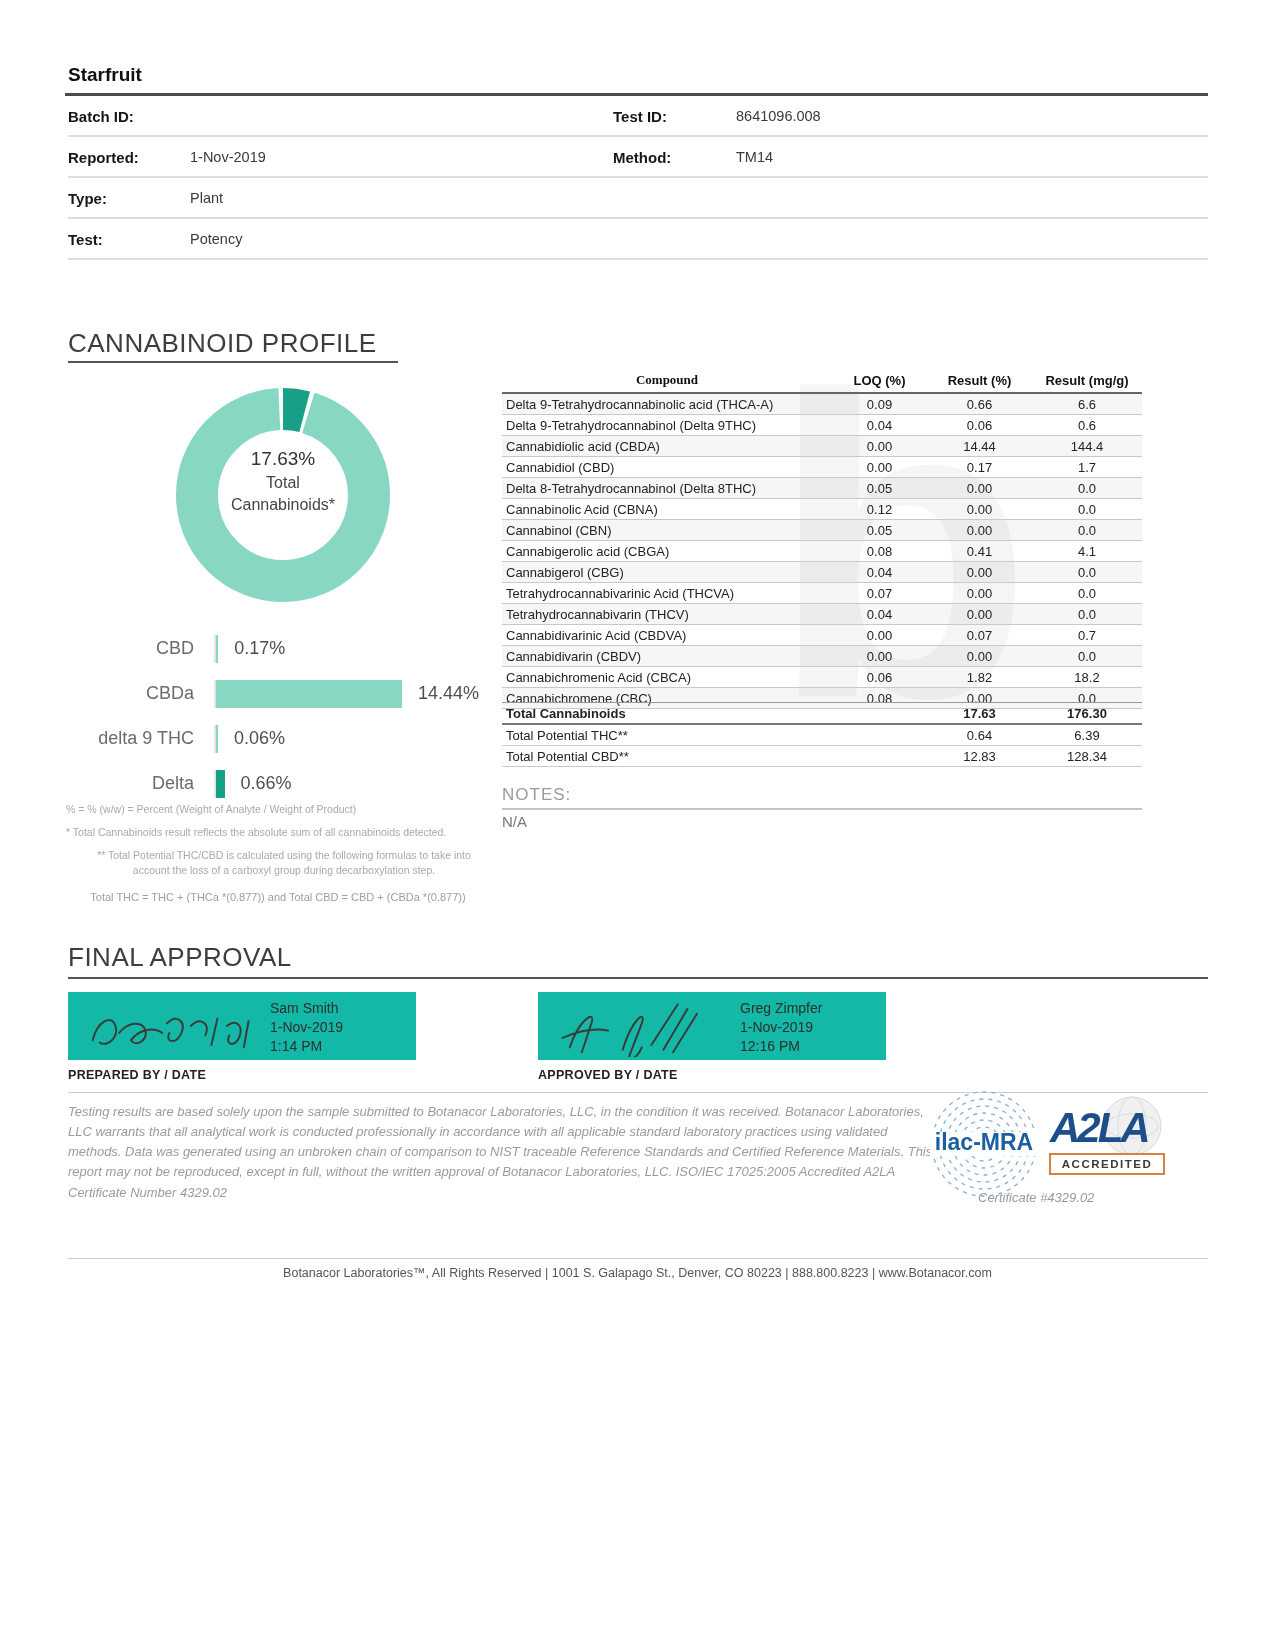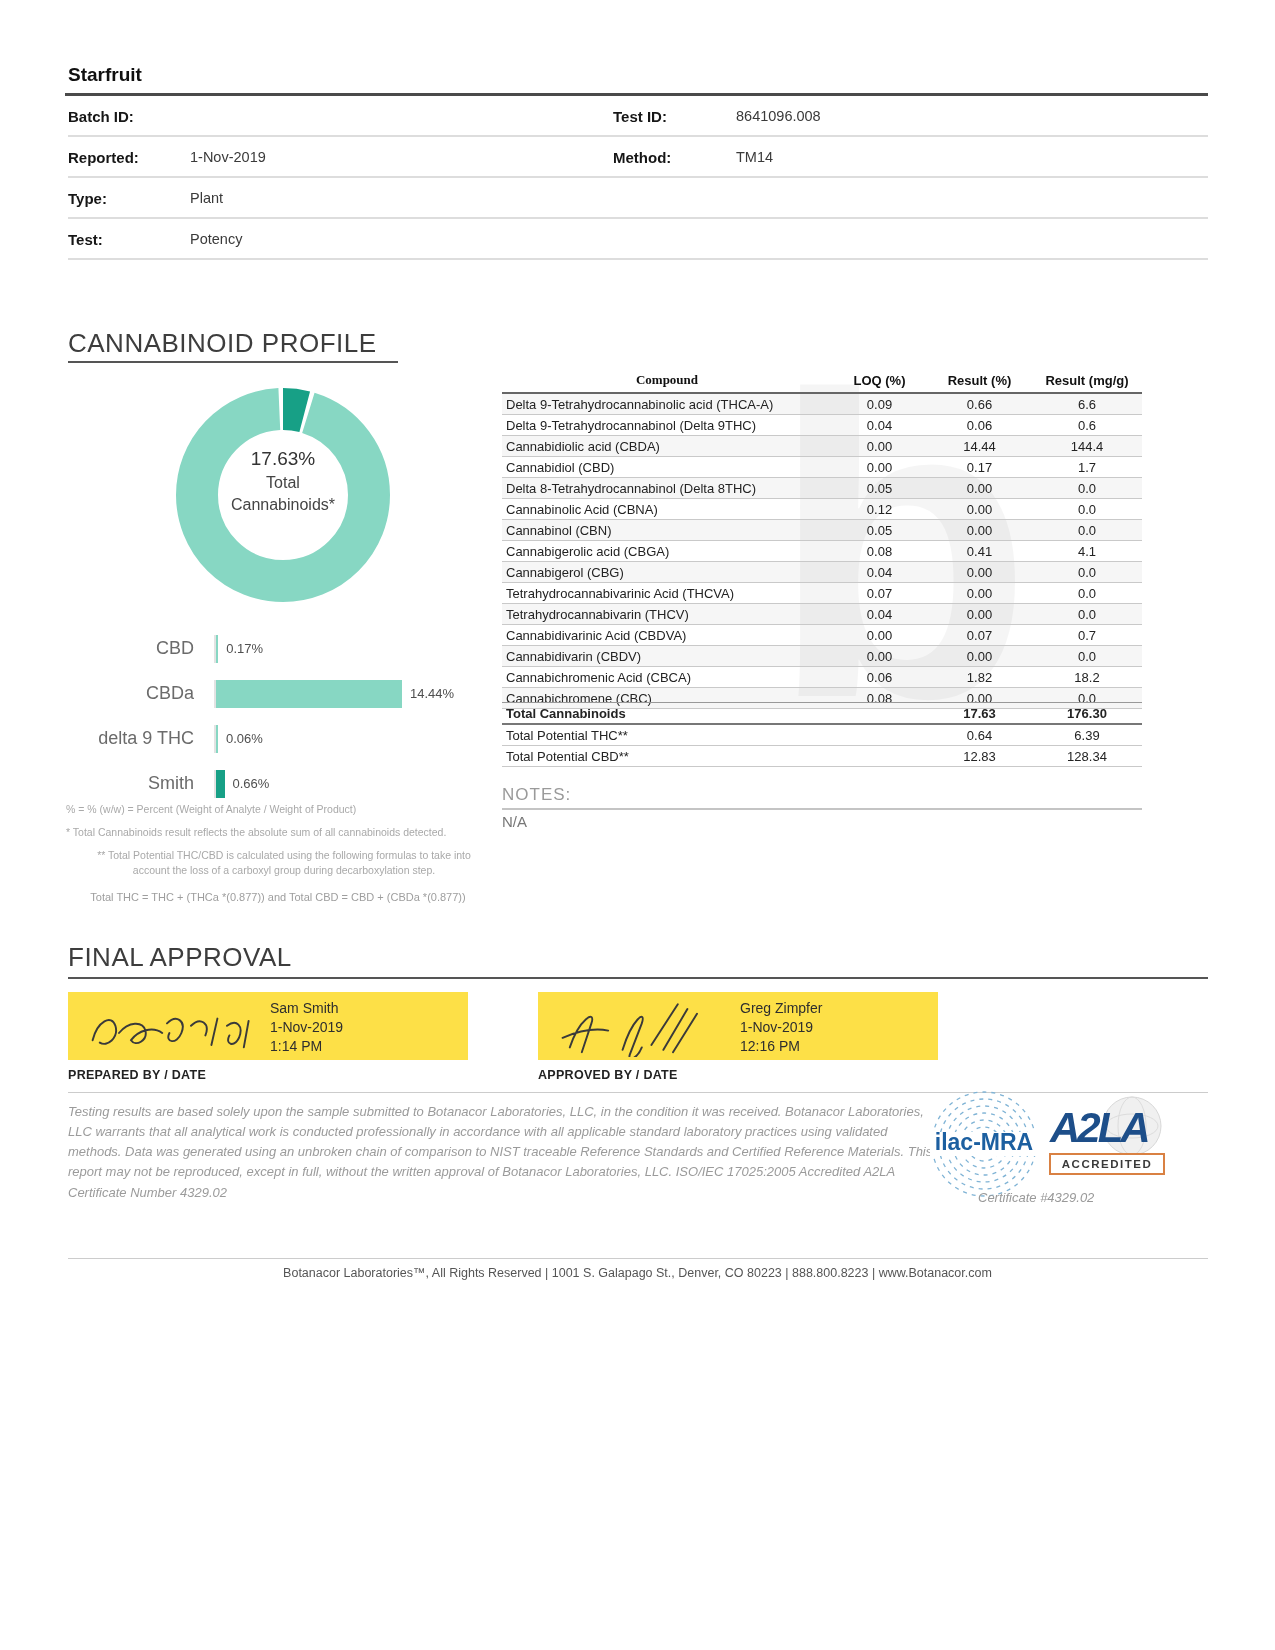--- a/index.html
+++ b/index.html
@@ -30,21 +30,21 @@
   .donut-center { position:absolute; left:0; top:78px; width:250px; text-align:center; }
   .donut-pct  { font-size:19px; color:#333; }
   .donut-line { font-size:16px; color:#444; margin-top:4px; }
 
   
   .barchart { left:72px; top:626px; width:430px; }
   .bar-row { display:flex; align-items:center; height:45px; }
   .bar-label { width:142px; text-align:right; padding-right:20px; font-size:18px; color:#6b6b6b; }
   .bar-area { position:relative; flex:1; height:28px; border-left:2px solid #e3e3e3; display:flex; align-items:center; }
   .bar { height:28px; flex:0 0 auto; }
-  .bar-val { font-size:13px; color:#4f4f4f; margin-left:8px; white-space:nowrap;text-align:center; }
+  .bar-val { font-size:18px; color:#4f4f4f; margin-left:16px; white-space:nowrap;text-align:center; }
 
   
   .footnotes { left:66px; top:802px; width:424px; font-size:10.5px; color:#a9a9a9; line-height:1.35; }
   .fn0 { margin-bottom:9px; }
   .fn1 { margin-bottom:9px; }
   .fn2 { text-align:center; padding:0 6px 0 18px; margin-bottom:13px; }
   .fn3 { text-align:center; font-size:11px; color:#9e9e9e; }
 
   
   .ctable, .totals { border-collapse:collapse; font-size:13px; color:#232323; background:transparent; }
@@ -59,21 +59,21 @@
   .ctable th.h0 { width:330px;font-family:Liberation Serif, serif; } .ctable th.h1 { width:95px; } .ctable th.h2 { width:105px; } .ctable th.h3 { width:110px; }
   .ctable tbody tr:nth-child(odd) { background:rgba(0,0,0,0.035); }
   .totals tr.total-main td { font-weight:bold; border-top:1px solid #999; border-bottom:2px solid #777; }
 
   
   .notes-title { left:502px; top:785px; font-size:17px; color:#9a9a9a; letter-spacing:1px; }
   .notes-rule  { left:502px; top:808px; width:640px; height:2px; background:#c4c4c4; }
   .notes-value { left:502px; top:813px; font-size:15px; color:#777; }
 
   
-  .sigbox { width:400px; height:68px; background:#fde047;padding-left:48px; }
+  .sigbox { width:348px; height:68px; background:#14b8a6;padding-left:48px; }
   .sigtext { position:absolute; left:202px; top:7px; font-size:14px; color:#2e2e2e; line-height:1.35; }
   .sig-caption { font-size:12.5px; font-weight:bold; color:#222; letter-spacing:0.3px; }
 
   
   .divider { height:1px; background:#ccc; }
   .disclaimer { left:68px; top:1102px; width:874px; font-size:13px; font-style:italic; color:#9b9b9b; line-height:1.55; }
   .cert { left:978px; top:1190px; font-size:13px; font-style:italic; color:#999; }
   .footer-text { left:0; top:1266px; width:1275px; text-align:center; font-size:12.5px; color:#555; }
 </style>
 </head>
@@ -140,21 +140,21 @@
         </div>
       </div>
       <div class="bar-row">
         <div class="bar-label">delta 9 THC</div>
         <div class="bar-area">
           <div class="bar" style="width: 2px; background: rgb(135, 215, 195);"></div>
           <span class="bar-val">0.06%</span>
         </div>
       </div>
       <div class="bar-row">
-        <div class="bar-label">Smith</div>
+        <div class="bar-label">Delta</div>
         <div class="bar-area">
           <div class="bar" style="width: 8.50139px; background: rgb(23, 160, 134);"></div>
           <span class="bar-val">0.66%</span>
         </div>
       </div>
     </div>
 
   <div class="layer footnotes">
     <div class="fn0">% = % (w/w) = Percent (Weight of Analyte / Weight of Product)</div>
     <div class="fn1">* Total Cannabinoids result reflects the absolute sum of all cannabinoids detected.</div>

